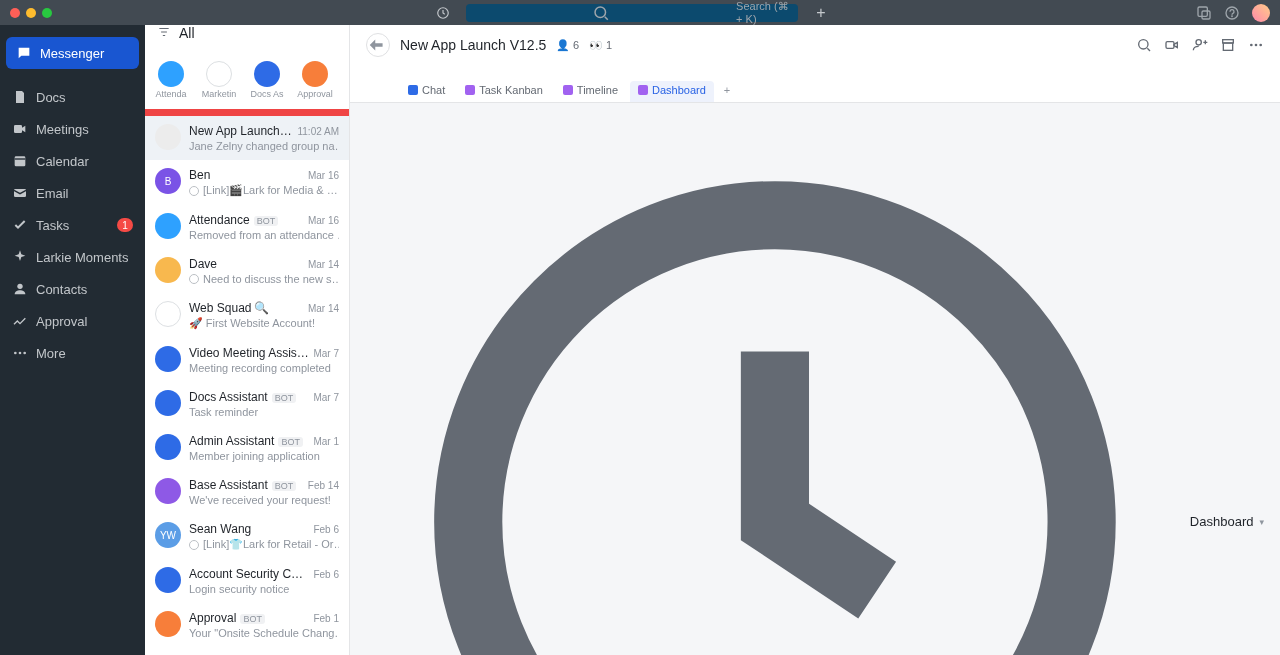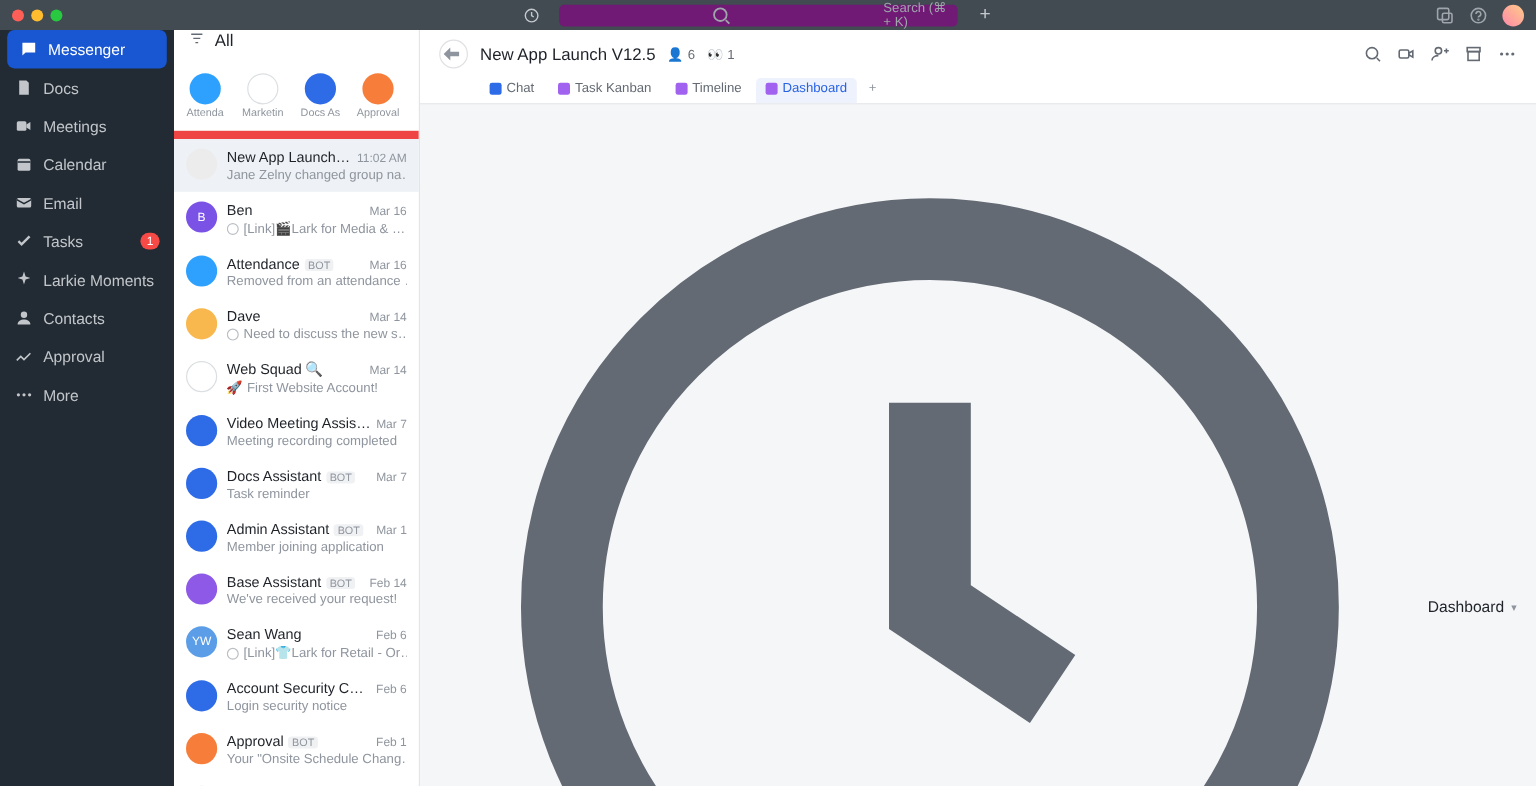--- a/index.html
+++ b/index.html
@@ -5,33 +5,33 @@
 * { margin: 0; padding: 0; box-sizing: border-box; font-family: -apple-system, BlinkMacSystemFont, "Segoe UI", Helvetica, Arial, sans-serif; }
 body { background: #f5f5f6; width: 1280px; height: 655px; overflow: hidden; display: flex; flex-direction: column; }
 
 
 .topbar { height: 25px; background: #424a52; display: flex; align-items: center; padding: 0 10px; color: #c5c9cd; font-size: 11px; }
 .dots { display: flex; gap: 6px; margin-right: 16px; }
 .dot { width: 10px; height: 10px; border-radius: 50%; }
 .dot.r { background: #ff5f57; } .dot.y { background: #febc2e; } .dot.g { background: #28c840; }
 .topbar-center { flex: 1; display: flex; justify-content: center; align-items: center; gap: 16px; }
 .history-icon { width: 14px; height: 14px; }
-.search-box { width: 332px; height: 18px; background: #701a75; border-radius: 4px; display: flex; align-items: center; justify-content: center; gap: 0; color: #9ea5ab; font-size: 11px; }
+.search-box { width: 332px; height: 18px; background: #0c4a6e; border-radius: 4px; display: flex; align-items: center; justify-content: center; gap: 0; color: #9ea5ab; font-size: 11px; }
 .plus-top { width: 14px; height: 14px; display: flex; align-items: center; justify-content: center; font-size: 16px; }
 .topbar-right { display: flex; gap: 12px; align-items: center; margin-left: auto; }
 .tb-icon { width: 16px; height: 16px; color: #9ea5ab; }
 .avatar-top { width: 18px; height: 18px; border-radius: 50%; background: linear-gradient(45deg,#f8a,#fc8); }
 
 
 .body-row { flex: 1; display: flex; overflow: hidden; }
 
 
 .left-nav { width: 145px; background: #222b33; color: #c2c6ca; display: flex; flex-direction: column; font-size: 13px; }
 .nav-item { height: 32px; display: flex; align-items: center; padding: 0 12px; gap: 8px; cursor: pointer; }
-.nav-item.active { background: #1956d1; color: #fff; border-radius: 6px; margin: 0 6px; padding: 0 10px; }
+.nav-item.active { background: #1956d1; color: #fff; border-radius: 6px; margin: 12px 6px; padding: 0 10px; }
 .nav-icon { width: 16px; height: 16px; flex-shrink: 0; }
 .nav-badge { margin-left: auto; background: #f54a45; color: #fff; font-size: 10px; border-radius: 8px; width: 16px; height: 14px; display: flex; align-items: center; justify-content: center; }
 
 
 .chat-list { width: 205px; background: #fff; border-right: 1px solid #e4e5e7; display: flex; flex-direction: column; overflow: hidden; }
 .chat-header { height: 30px; display: flex; align-items: flex-start; padding: 0 12px; gap: 8px; font-size: 14px; color: #1f2329; font-weight: 500; }
 .filter-icon { width: 14px; height: 14px; }
 .pinned-row { display: flex; gap: 12px; padding: 6px 8px 10px; border-bottom: 7px solid #ef4444; }
 .pinned { display: flex; flex-direction: column; align-items: center; width: 36px; gap: 2px; }
 .pinned-icon { width: 26px; height: 26px; border-radius: 50%; display: flex; align-items: center; justify-content: center; }
@@ -50,21 +50,21 @@
 
 
 .main { flex: 1; background: #f5f6f8; display: flex; flex-direction: column; overflow: hidden; }
 .main-header { background: #fff; border-bottom: 1px solid #e4e5e7; padding: 8px 16px 0; }
 .mh-row1 { display: flex; align-items: center; gap: 10px; }
 .mh-icon { width: 24px; height: 24px; border: 1px solid #e0e1e3; border-radius: 50%; display: flex; align-items: center; justify-content: center; }
 .mh-title { font-size: 14px; font-weight: 500; color: #1f2329; }
 .mh-stats { display: flex; gap: 10px; font-size: 11px; color: #646a73; }
 .mh-right { margin-left: auto; display: flex; gap: 12px; color: #646a73; }
 .mh-ic { width: 16px; height: 16px; cursor: pointer; }
-.mh-tabs { display: flex; gap: 4px; margin-top: 8px; font-size: 11px; padding-left: 34px; }
+.mh-tabs { display: flex; gap: 4px; margin-top: 24px; font-size: 11px; padding-left: 34px; }
 .tab { padding: 3px 8px 6px; display: flex; align-items: center; gap: 4px; color: #646a73; cursor: pointer; border-radius: 4px 4px 0 0; }
 .t-dot { width: 10px; height: 10px; border-radius: 2px; }
 .tab.act { background: #eef2fc; color: #2862e4; }
 .tab-add { padding: 3px 6px; color: #8f959e; cursor: pointer; }
 
 .dash-label { padding: 10px 16px 6px; font-size: 13px; color: #1f2329; display: flex; align-items: center; gap: 6px; }
 .dash-caret { font-size: 9px; color: #8f959e; }
 
 svg { width: 100%; height: 100%; }
 </style>

